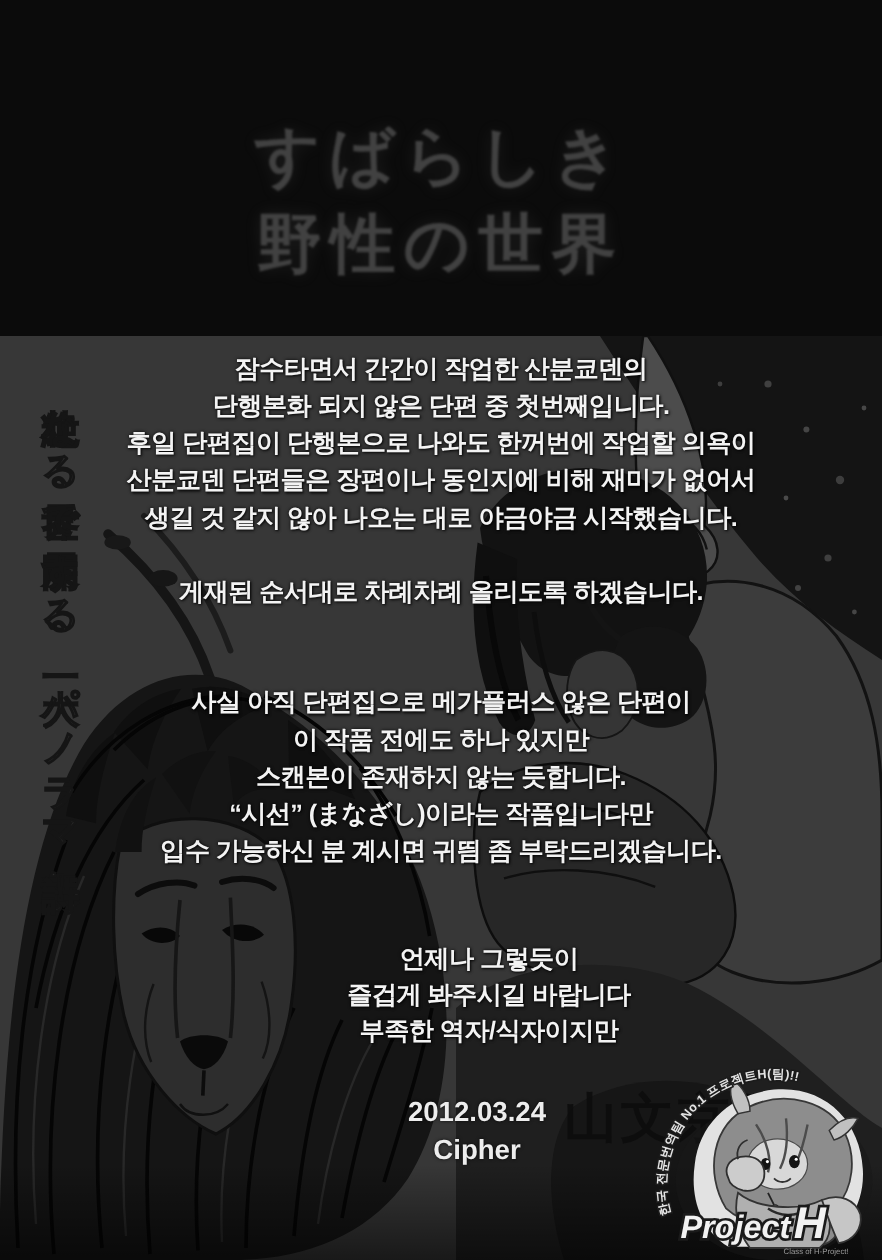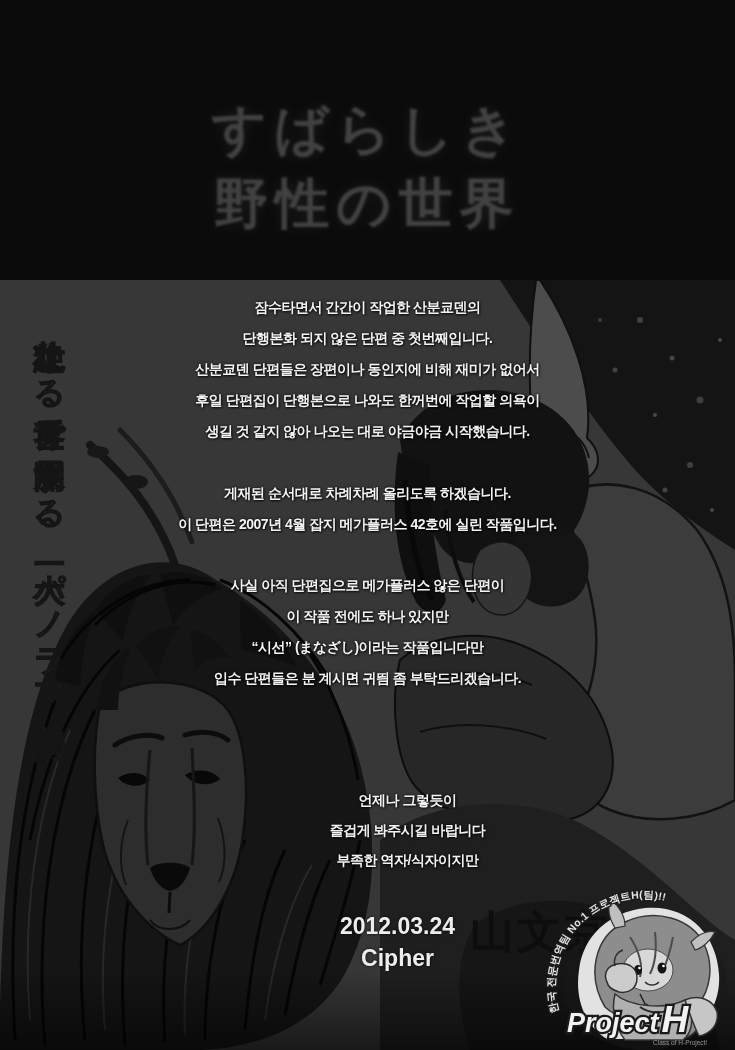--- a/index.html
+++ b/index.html
@@ -9,21 +9,21 @@
   .title-area{position:absolute;left:0;top:0;width:735px;height:280px;background:#0b0b0b;}
   .title{position:absolute;left:0;top:92px;width:735px;text-align:center;
          font-family:"DejaVu Serif",serif;font-weight:bold;font-size:54px;line-height:74px;
          letter-spacing:7px;color:#414141;filter:blur(1.1px);
          text-shadow:0 0 14px rgba(170,170,170,0.12);}
   
   .art{position:absolute;left:0;top:280px;width:735px;height:770px;background:#373737;}
   .art svg{display:block;}
   
   .note{position:absolute;left:0;width:735px;text-align:center;color:#f3f3f3;font-weight:bold;
-        font-size:14px;letter-spacing:-0.5px;
+        font-size:21px;letter-spacing:-0.5px;
         text-shadow:0 0 3px rgba(0,0,0,.85),1px 1px 2px rgba(0,0,0,.7);}
   .note .line{height:31px;line-height:31px;white-space:nowrap;}
   #note1{top:292px;} #note2{top:478px;} #note3{top:570px;}
   #note4{top:785px;margin-left:40px;} #note4 .line{height:30px;line-height:30px;}
   
   .datesig{position:absolute;left:30px;top:910px;width:735px;text-align:center;color:#ededed;
            font-weight:bold;font-size:23px;text-shadow:0 0 3px rgba(0,0,0,.8);}
   .datesig .line{height:32px;line-height:32px;}
   
   .side-caption{position:absolute;left:34px;top:316px;height:665px;
@@ -157,33 +157,33 @@
 
       <rect x="0" y="690" width="735" height="80" fill="url(#gbot)"></rect>
     </svg>
   </div>
 
   <div class="side-caption">壮絶なる世界で展開する、一大パノラマ叙事詩！</div>
 
   <div class="note" id="note1">
     <div class="line">잠수타면서 간간이 작업한 산분쿄덴의</div>
     <div class="line">단행본화 되지 않은 단편 중 첫번째입니다.</div>
+    <div class="line">후일 단편집이 단행본으로 나와도 한꺼번에 작업할 의욕이</div>
     <div class="line">산분쿄덴 단편들은 장편이나 동인지에 비해 재미가 없어서</div>
-    <div class="line">후일 단편집이 단행본으로 나와도 한꺼번에 작업할 의욕이</div>
     <div class="line">생길 것 같지 않아 나오는 대로 야금야금 시작했습니다.</div>
   </div>
   <div class="note" id="note2">
     <div class="line">게재된 순서대로 차례차례 올리도록 하겠습니다.</div>
-    <div class="line">이 단편은 2007년 4월 잡지 메가플러스 42호에 실린 작품입니다.</div>
   </div>
   <div class="note" id="note3">
     <div class="line">사실 아직 단편집으로 메가플러스 않은 단편이</div>
     <div class="line">이 작품 전에도 하나 있지만</div>
+    <div class="line">스캔본이 존재하지 않는 듯합니다.</div>
     <div class="line">“시선” (まなざし)이라는 작품입니다만</div>
-    <div class="line">입수 단편들은 분 계시면 귀띔 좀 부탁드리겠습니다.</div>
+    <div class="line">입수 가능하신 분 계시면 귀띔 좀 부탁드리겠습니다.</div>
   </div>
   <div class="note" id="note4">
     <div class="line">언제나 그렇듯이</div>
     <div class="line">즐겁게 봐주시길 바랍니다</div>
     <div class="line">부족한 역자/식자이지만</div>
   </div>
 
   <div class="datesig">
     <div class="line">2012.03.24</div>
     <div class="line">Cipher</div>

